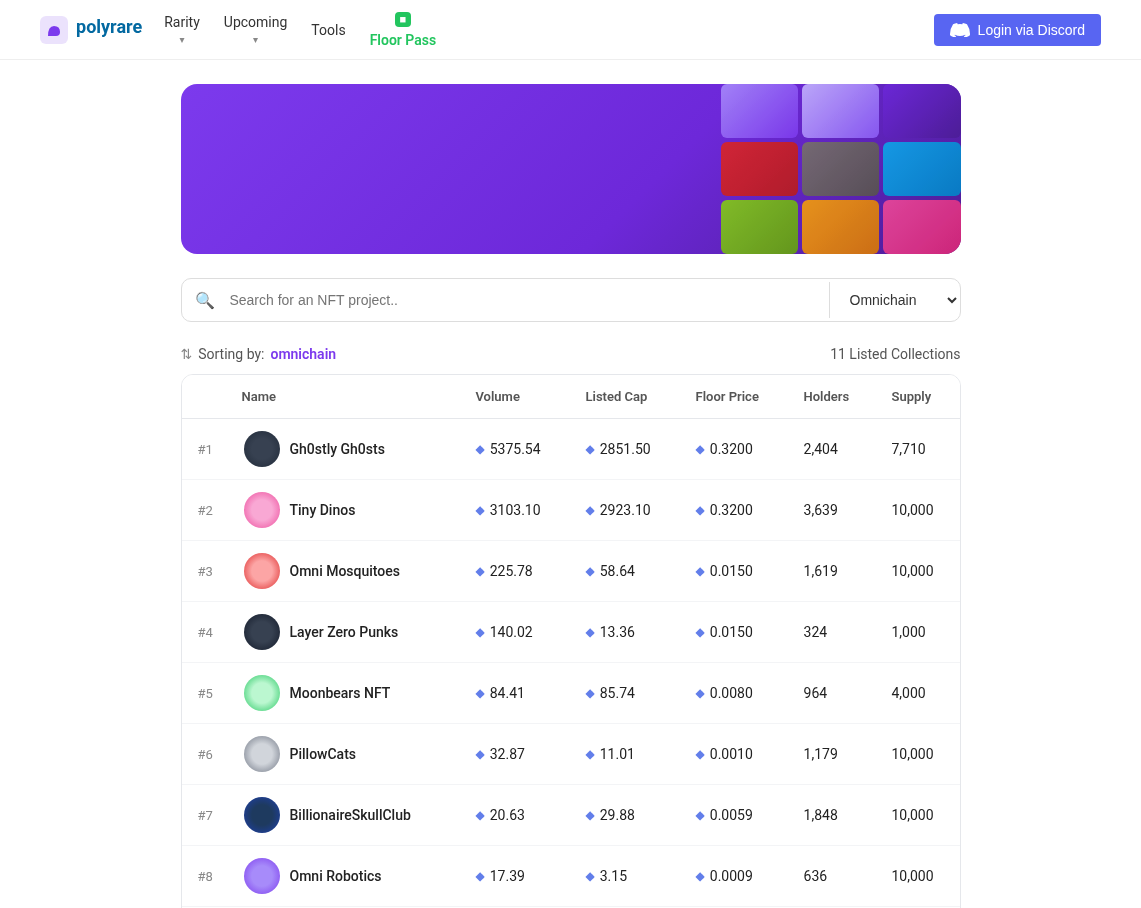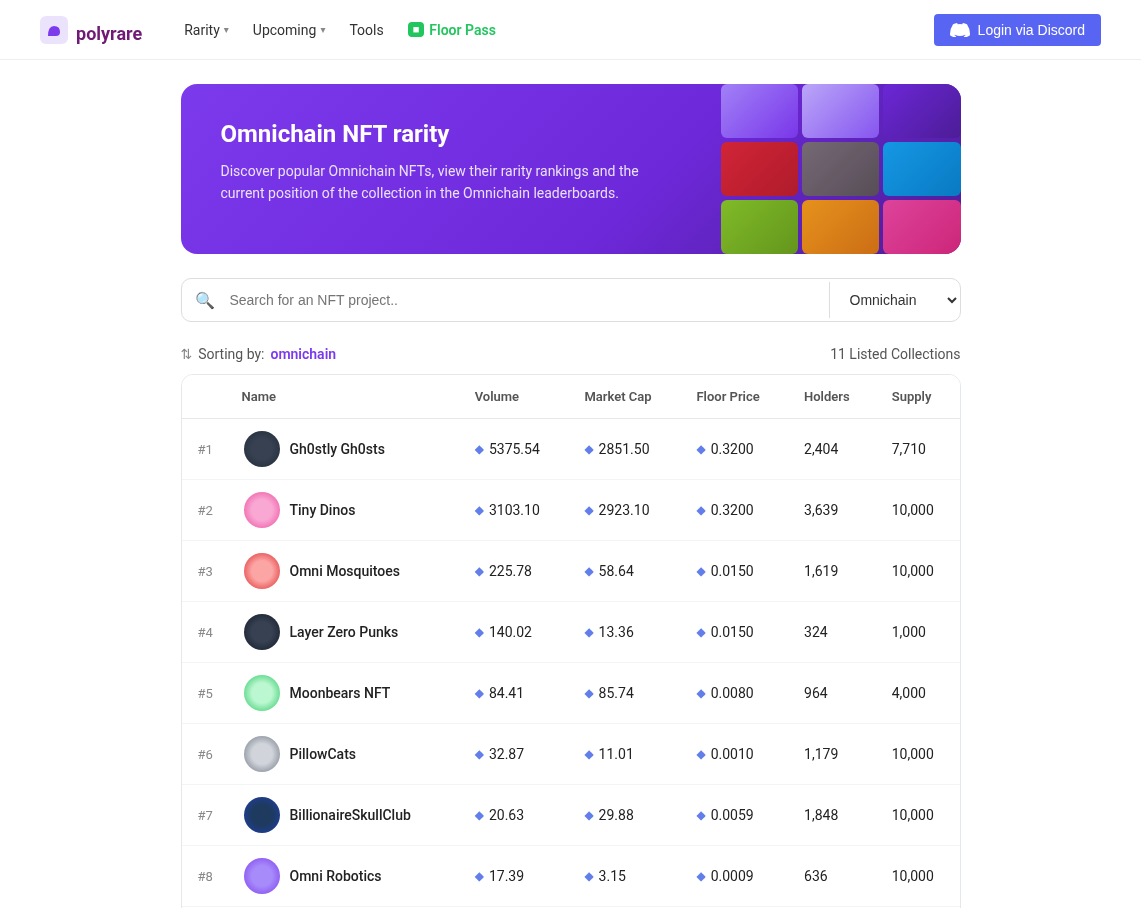--- a/index.html
+++ b/index.html
@@ -3,24 +3,24 @@
   <meta charset="utf-8">
   <style>
     * { box-sizing: border-box; margin: 0; padding: 0; }
     body { font-family: -apple-system, BlinkMacSystemFont, 'Segoe UI', Roboto, sans-serif; background: #fff; color: #222; font-size: 14px; }
 
     
     .navbar {
       display: flex; align-items: center; padding: 0 40px; height: 60px;
       border-bottom: 1px solid #eee; background: #fff;
     }
-    .logo-wrap { display: flex; align-items: flex-end; gap: 8px; text-decoration: none; color: #701a75; font-weight: 700; font-size: 18px; margin-right: 32px; }
+    .logo-wrap { display: flex; align-items: flex-start; gap: 8px; text-decoration: none; color: #0369a1; font-weight: 700; font-size: 18px; margin-right: 12px; }
     .logo-icon { width: 28px; height: 28px; }
     .nav-links { display: flex; align-items: center; gap: 4px; flex: 1; }
-    .nav-item { display: flex; align-items: center; gap: 4px; padding: 6px 10px; cursor: pointer; font-size: 14px; color: #333; text-decoration: none; border-radius: 6px; }
+    .nav-item { display: flex; align-items: center; gap: 4px; padding: 6px 10px; cursor: pointer; font-size: 14px; color: #333; text-decoration: none; border-radius: 6px; flex-direction: column; }
     .nav-item .chevron { font-size: 10px; color: #888; }
     .nav-alpha { color: #22c55e; font-weight: 600; display: flex; align-items: center; gap: 5px; }
     .nav-alpha .badge { background: #22c55e; color: #fff; font-size: 11px; padding: 1px 5px; border-radius: 4px; }
     .nav-right { margin-left: auto; }
     .login-btn { display: flex; align-items: center; gap: 8px; padding: 8px 16px; background: #5865f2; color: #fff; border: none; border-radius: 4px; cursor: pointer; font-size: 14px; font-weight: 500; }
     .discord-icon { width: 20px; height: 14px; }
 
     
     .hero {
       margin: 24px auto; width: 780px; max-width: 95%; border-radius: 16px;
@@ -111,24 +111,20 @@
     <button class="login-btn">
       <svg class="discord-icon" viewBox="0 0 20 14" fill="white">
         <path d="M16.93 1.19A16.4 16.4 0 0 0 12.87 0c-.18.33-.4.78-.54 1.13a15.23 15.23 0 0 0-4.66 0C7.52.78 7.3.33 7.12 0A16.38 16.38 0 0 0 3.06 1.2 17.35 17.35 0 0 0 .05 12.15a16.57 16.57 0 0 0 5.07 2.57c.41-.56.77-1.15 1.08-1.77a10.72 10.72 0 0 1-1.7-.82c.14-.1.28-.21.41-.32a11.84 11.84 0 0 0 10.18 0c.13.11.27.22.41.32-.54.32-1.11.6-1.71.83.31.62.67 1.21 1.09 1.77a16.51 16.51 0 0 0 5.07-2.58 17.29 17.29 0 0 0-2.97-10.96z"></path>
       </svg>
       <span>Login via Discord</span>
     </button>
   </div>
 </nav>
 
 <div class="hero">
-  <div class="hero-text">
-    <div class="hero-title">Omnichain NFT rarity</div>
-    <div class="hero-desc">Discover popular Omnichain NFTs, view their rarity rankings and the current position of the collection in the Omnichain leaderboards.</div>
-  </div>
   <div class="hero-images">
     <div class="hero-img-cell nft1"></div>
     <div class="hero-img-cell nft2"></div>
     <div class="hero-img-cell nft3"></div>
     <div class="hero-img-cell nft4"></div>
     <div class="hero-img-cell nft5"></div>
     <div class="hero-img-cell nft6"></div>
     <div class="hero-img-cell nft7"></div>
     <div class="hero-img-cell nft8"></div>
     <div class="hero-img-cell nft9"></div>
@@ -155,21 +151,21 @@
   </div>
   <div class="collections-count">11 Listed Collections</div>
 </div>
 
 <div class="table-wrap">
   <table>
     <thead>
       <tr>
         <th style="padding-left: 60px;">Name</th>
         <th>Volume</th>
-        <th>Market Cap</th>
+        <th>Listed Cap</th>
         <th>Floor Price</th>
         <th>Holders</th>
         <th>Supply</th>
       </tr>
     </thead>
     <tbody id="table-body">
     <tr>
     <td>
       <div class="name-cell">
         <span class="rank">#1</span>

